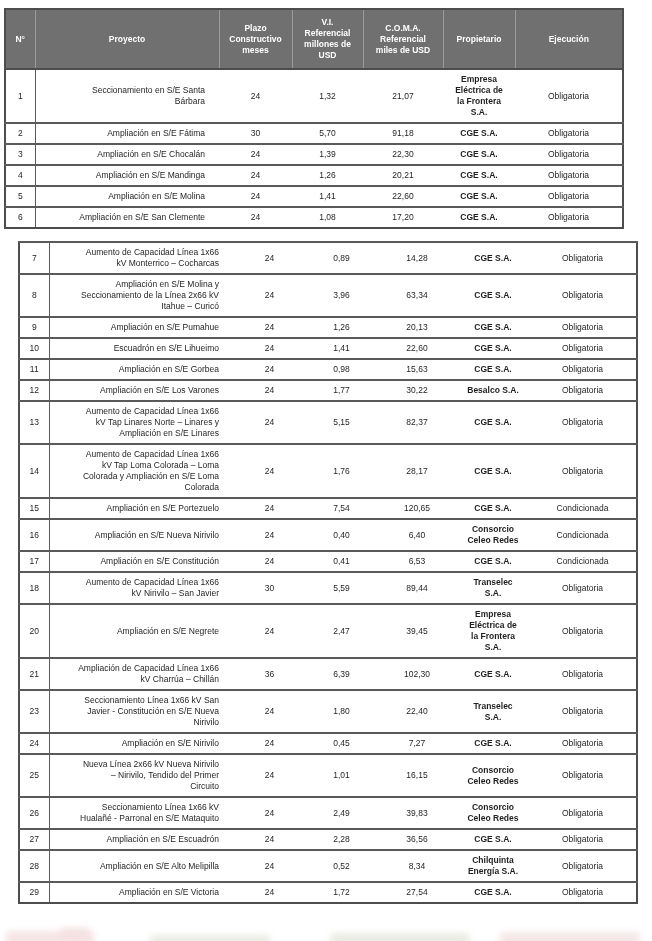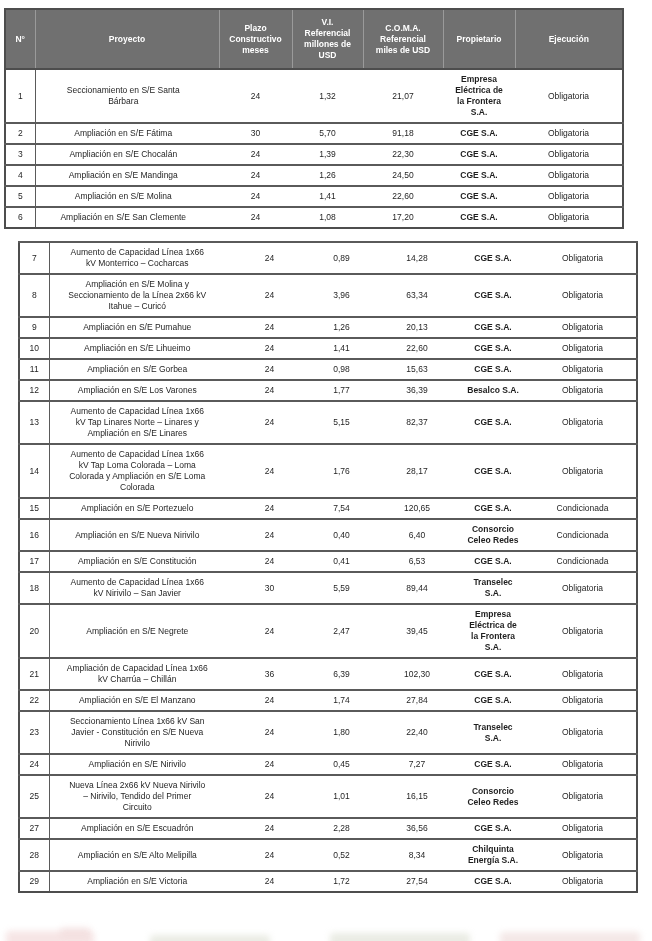--- a/index.html
+++ b/index.html
@@ -46,21 +46,21 @@
     font-size:8.5px;
     line-height:11px;
     text-align:center;
     vertical-align:middle;
     padding:4px 2px;
     border-top:2px solid var(--row-line);
     color:var(--text);
   }
   td.c-n{border-right:1px solid var(--row-line);}
   td.c-proyecto{
-    text-align:center;
+    text-align:right;
     padding-left:6px;
     padding-right:14px;
     white-space:pre-line;
   }
   td.c-propietario{white-space:pre-line;padding-left:6px;padding-right:6px;font-weight:bold;}
   .watermark span{
     position:absolute;
     border-radius:4px;
     filter:blur(3px);
   }
@@ -133,21 +133,21 @@
           <td class="c-vi">1,39</td>
           <td class="c-coma">22,30</td>
           <td class="c-propietario">CGE S.A.</td>
           <td class="c-ejecucion">Obligatoria</td>
         </tr>
         <tr>
           <td class="c-n">4</td>
           <td class="c-proyecto">Ampliación en S/E Mandinga</td>
           <td class="c-plazo">24</td>
           <td class="c-vi">1,26</td>
-          <td class="c-coma">24,50</td>
+          <td class="c-coma">20,21</td>
           <td class="c-propietario">CGE S.A.</td>
           <td class="c-ejecucion">Obligatoria</td>
         </tr>
         <tr>
           <td class="c-n">5</td>
           <td class="c-proyecto">Ampliación en S/E Molina</td>
           <td class="c-plazo">24</td>
           <td class="c-vi">1,41</td>
           <td class="c-coma">22,60</td>
           <td class="c-propietario">CGE S.A.</td>
@@ -201,42 +201,42 @@
           <td class="c-n">9</td>
           <td class="c-proyecto">Ampliación en S/E Pumahue</td>
           <td class="c-plazo">24</td>
           <td class="c-vi">1,26</td>
           <td class="c-coma">20,13</td>
           <td class="c-propietario">CGE S.A.</td>
           <td class="c-ejecucion">Obligatoria</td>
         </tr>
         <tr>
           <td class="c-n">10</td>
-          <td class="c-proyecto">Ampliación en S/E Lihueimo</td>
+          <td class="c-proyecto">Escuadrón en S/E Lihueimo</td>
           <td class="c-plazo">24</td>
           <td class="c-vi">1,41</td>
           <td class="c-coma">22,60</td>
           <td class="c-propietario">CGE S.A.</td>
           <td class="c-ejecucion">Obligatoria</td>
         </tr>
         <tr>
           <td class="c-n">11</td>
           <td class="c-proyecto">Ampliación en S/E Gorbea</td>
           <td class="c-plazo">24</td>
           <td class="c-vi">0,98</td>
           <td class="c-coma">15,63</td>
           <td class="c-propietario">CGE S.A.</td>
           <td class="c-ejecucion">Obligatoria</td>
         </tr>
         <tr>
           <td class="c-n">12</td>
           <td class="c-proyecto">Ampliación en S/E Los Varones</td>
           <td class="c-plazo">24</td>
           <td class="c-vi">1,77</td>
-          <td class="c-coma">36,39</td>
+          <td class="c-coma">30,22</td>
           <td class="c-propietario">Besalco S.A.</td>
           <td class="c-ejecucion">Obligatoria</td>
         </tr>
         <tr>
           <td class="c-n">13</td>
           <td class="c-proyecto">Aumento de Capacidad Línea 1x66
 kV Tap Linares Norte – Linares y
 Ampliación en S/E Linares</td>
           <td class="c-plazo">24</td>
           <td class="c-vi">5,15</td>
@@ -311,29 +311,20 @@
           <td class="c-n">21</td>
           <td class="c-proyecto">Ampliación de Capacidad Línea 1x66
 kV Charrúa – Chillán</td>
           <td class="c-plazo">36</td>
           <td class="c-vi">6,39</td>
           <td class="c-coma">102,30</td>
           <td class="c-propietario">CGE S.A.</td>
           <td class="c-ejecucion">Obligatoria</td>
         </tr>
         <tr>
-          <td class="c-n">22</td>
-          <td class="c-proyecto">Ampliación en S/E El Manzano</td>
-          <td class="c-plazo">24</td>
-          <td class="c-vi">1,74</td>
-          <td class="c-coma">27,84</td>
-          <td class="c-propietario">CGE S.A.</td>
-          <td class="c-ejecucion">Obligatoria</td>
-        </tr>
-        <tr>
           <td class="c-n">23</td>
           <td class="c-proyecto">Seccionamiento Línea 1x66 kV San
 Javier - Constitución en S/E Nueva
 Nirivilo</td>
           <td class="c-plazo">24</td>
           <td class="c-vi">1,80</td>
           <td class="c-coma">22,40</td>
           <td class="c-propietario">Transelec
 S.A.</td>
           <td class="c-ejecucion">Obligatoria</td>
@@ -348,20 +339,31 @@
           <td class="c-ejecucion">Obligatoria</td>
         </tr>
         <tr>
           <td class="c-n">25</td>
           <td class="c-proyecto">Nueva Línea 2x66 kV Nueva Nirivilo
 – Nirivilo, Tendido del Primer
 Circuito</td>
           <td class="c-plazo">24</td>
           <td class="c-vi">1,01</td>
           <td class="c-coma">16,15</td>
+          <td class="c-propietario">Consorcio
+Celeo Redes</td>
+          <td class="c-ejecucion">Obligatoria</td>
+        </tr>
+        <tr>
+          <td class="c-n">26</td>
+          <td class="c-proyecto">Seccionamiento Línea 1x66 kV
+Hualañé - Parronal en S/E Mataquito</td>
+          <td class="c-plazo">24</td>
+          <td class="c-vi">2,49</td>
+          <td class="c-coma">39,83</td>
           <td class="c-propietario">Consorcio
 Celeo Redes</td>
           <td class="c-ejecucion">Obligatoria</td>
         </tr>
         <tr>
           <td class="c-n">27</td>
           <td class="c-proyecto">Ampliación en S/E Escuadrón</td>
           <td class="c-plazo">24</td>
           <td class="c-vi">2,28</td>
           <td class="c-coma">36,56</td>

